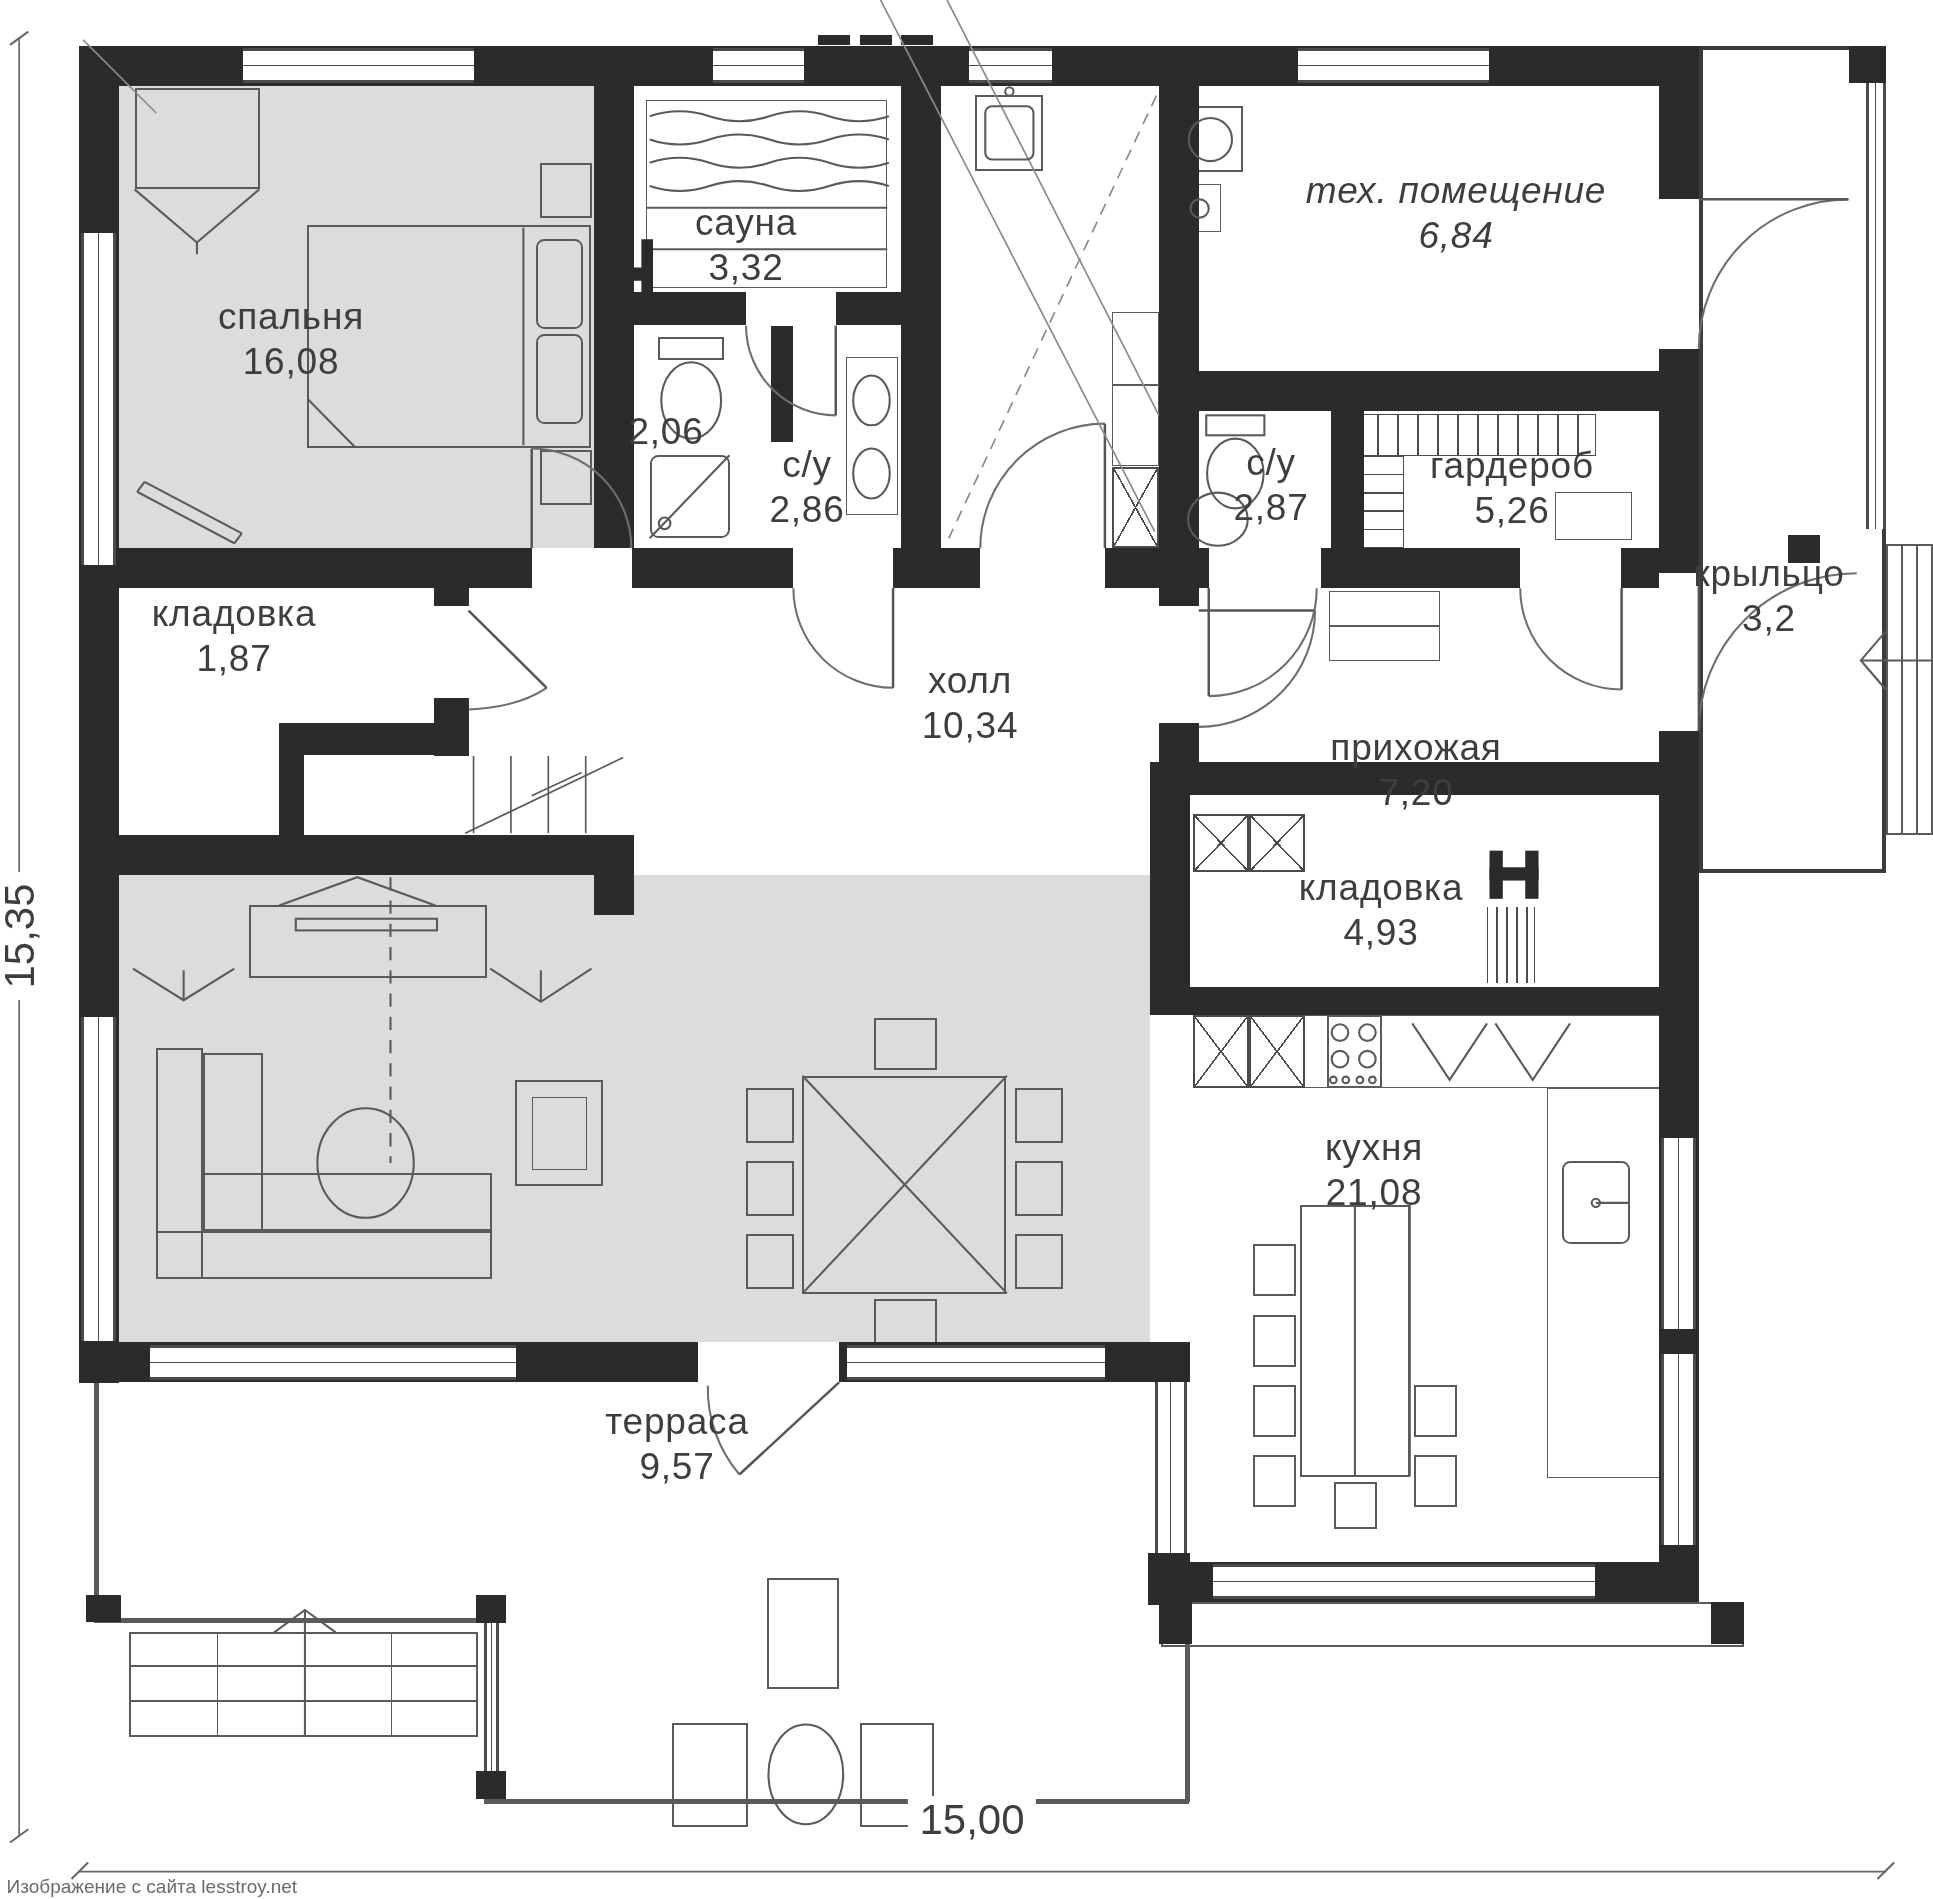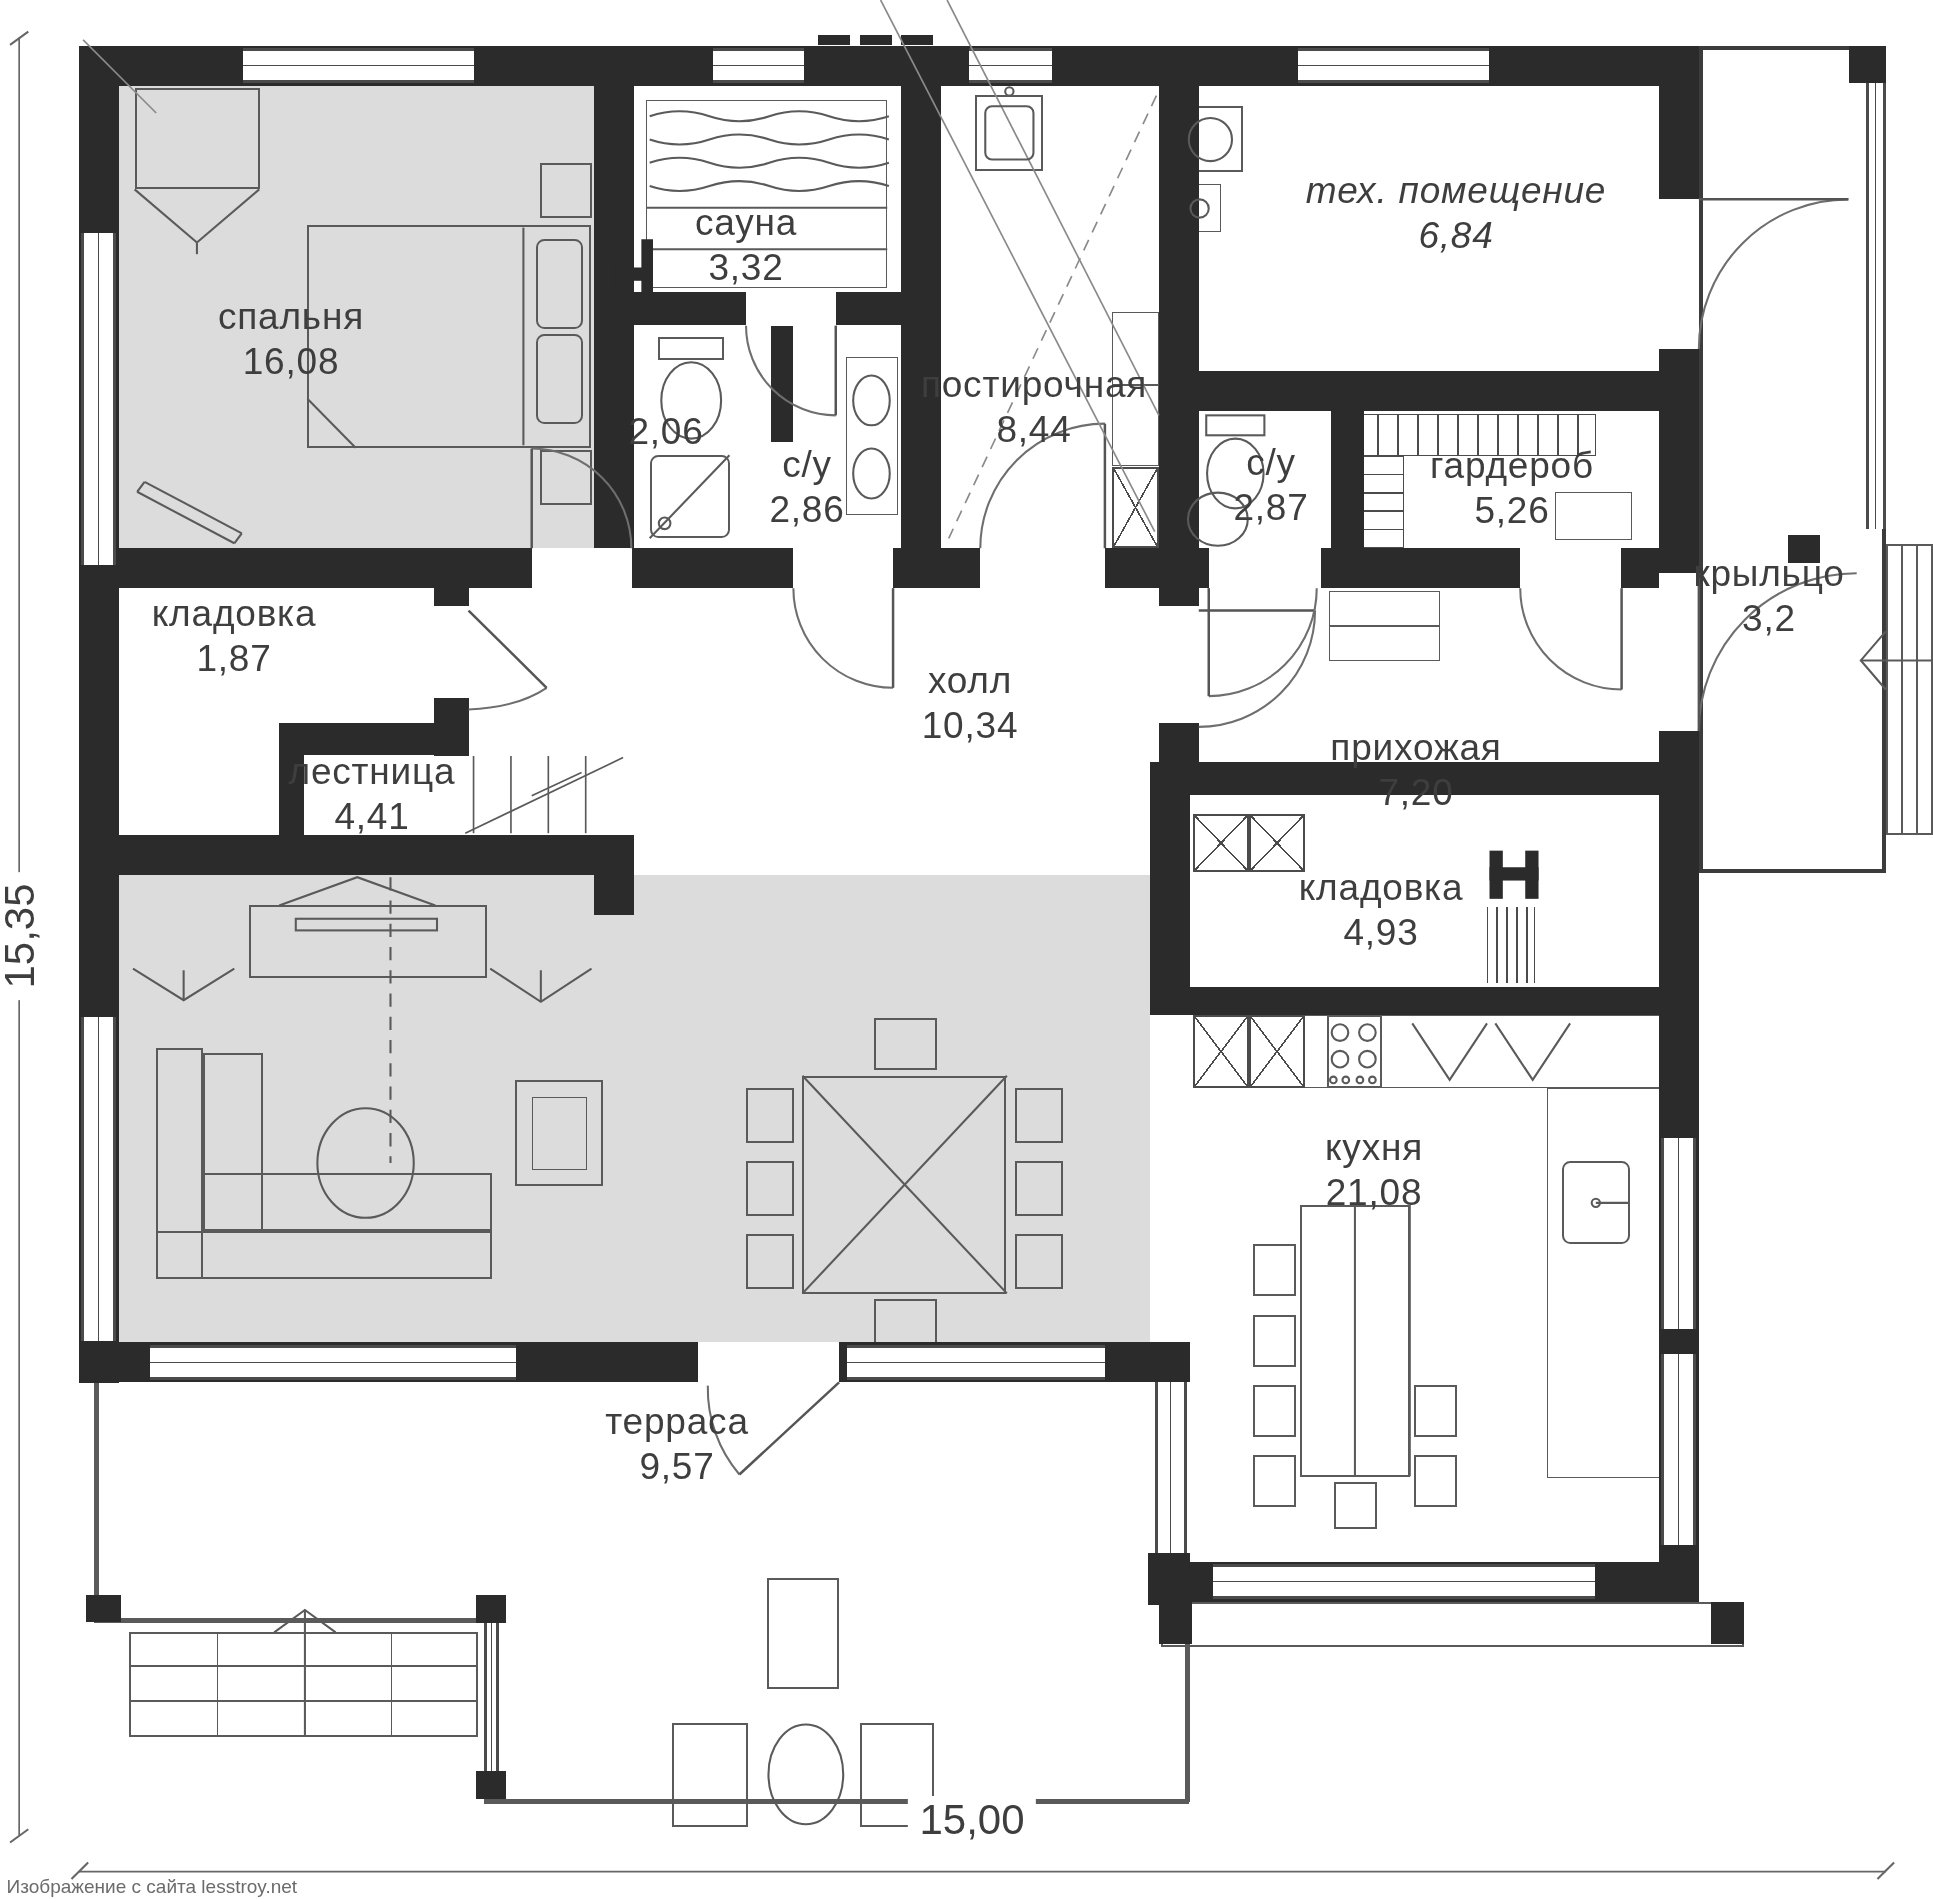--- a/index.html
+++ b/index.html
@@ -315,44 +315,36 @@
     <div>сауна</div>
     <div>3,32</div>
   </div>
   <div class="label" style="left:666px;top:432px;">
     <div>2,06</div>
   </div>
   <div class="label" style="left:807px;top:487px;">
     <div>с/у</div>
     <div>2,86</div>
   </div>
-  <div class="label" style="left:1034px;top:407px;">
-    <div>постирочная</div>
-    <div>8,44</div>
-  </div>
   <div class="label" style="left:1456px;top:213px;font-style:italic;">
     <div>тех. помещение</div>
     <div>6,84</div>
   </div>
   <div class="label" style="left:1271px;top:485px;">
     <div>с/у</div>
     <div>2,87</div>
   </div>
   <div class="label" style="left:1512px;top:488px;">
     <div>гардероб</div>
     <div>5,26</div>
   </div>
   <div class="label" style="left:234px;top:636px;">
     <div>кладовка</div>
     <div>1,87</div>
   </div>
-  <div class="label" style="left:372px;top:794px;">
-    <div>лестница</div>
-    <div>4,41</div>
-  </div>
   <div class="label" style="left:970px;top:703px;">
     <div>холл</div>
     <div>10,34</div>
   </div>
   <div class="label" style="left:1416px;top:722px;margin-top:48px;">
     <div>прихожая</div>
     <div>7,20</div>
   </div>
   <div class="label" style="left:1769px;top:596px;">
     <div>крыльцо</div>

